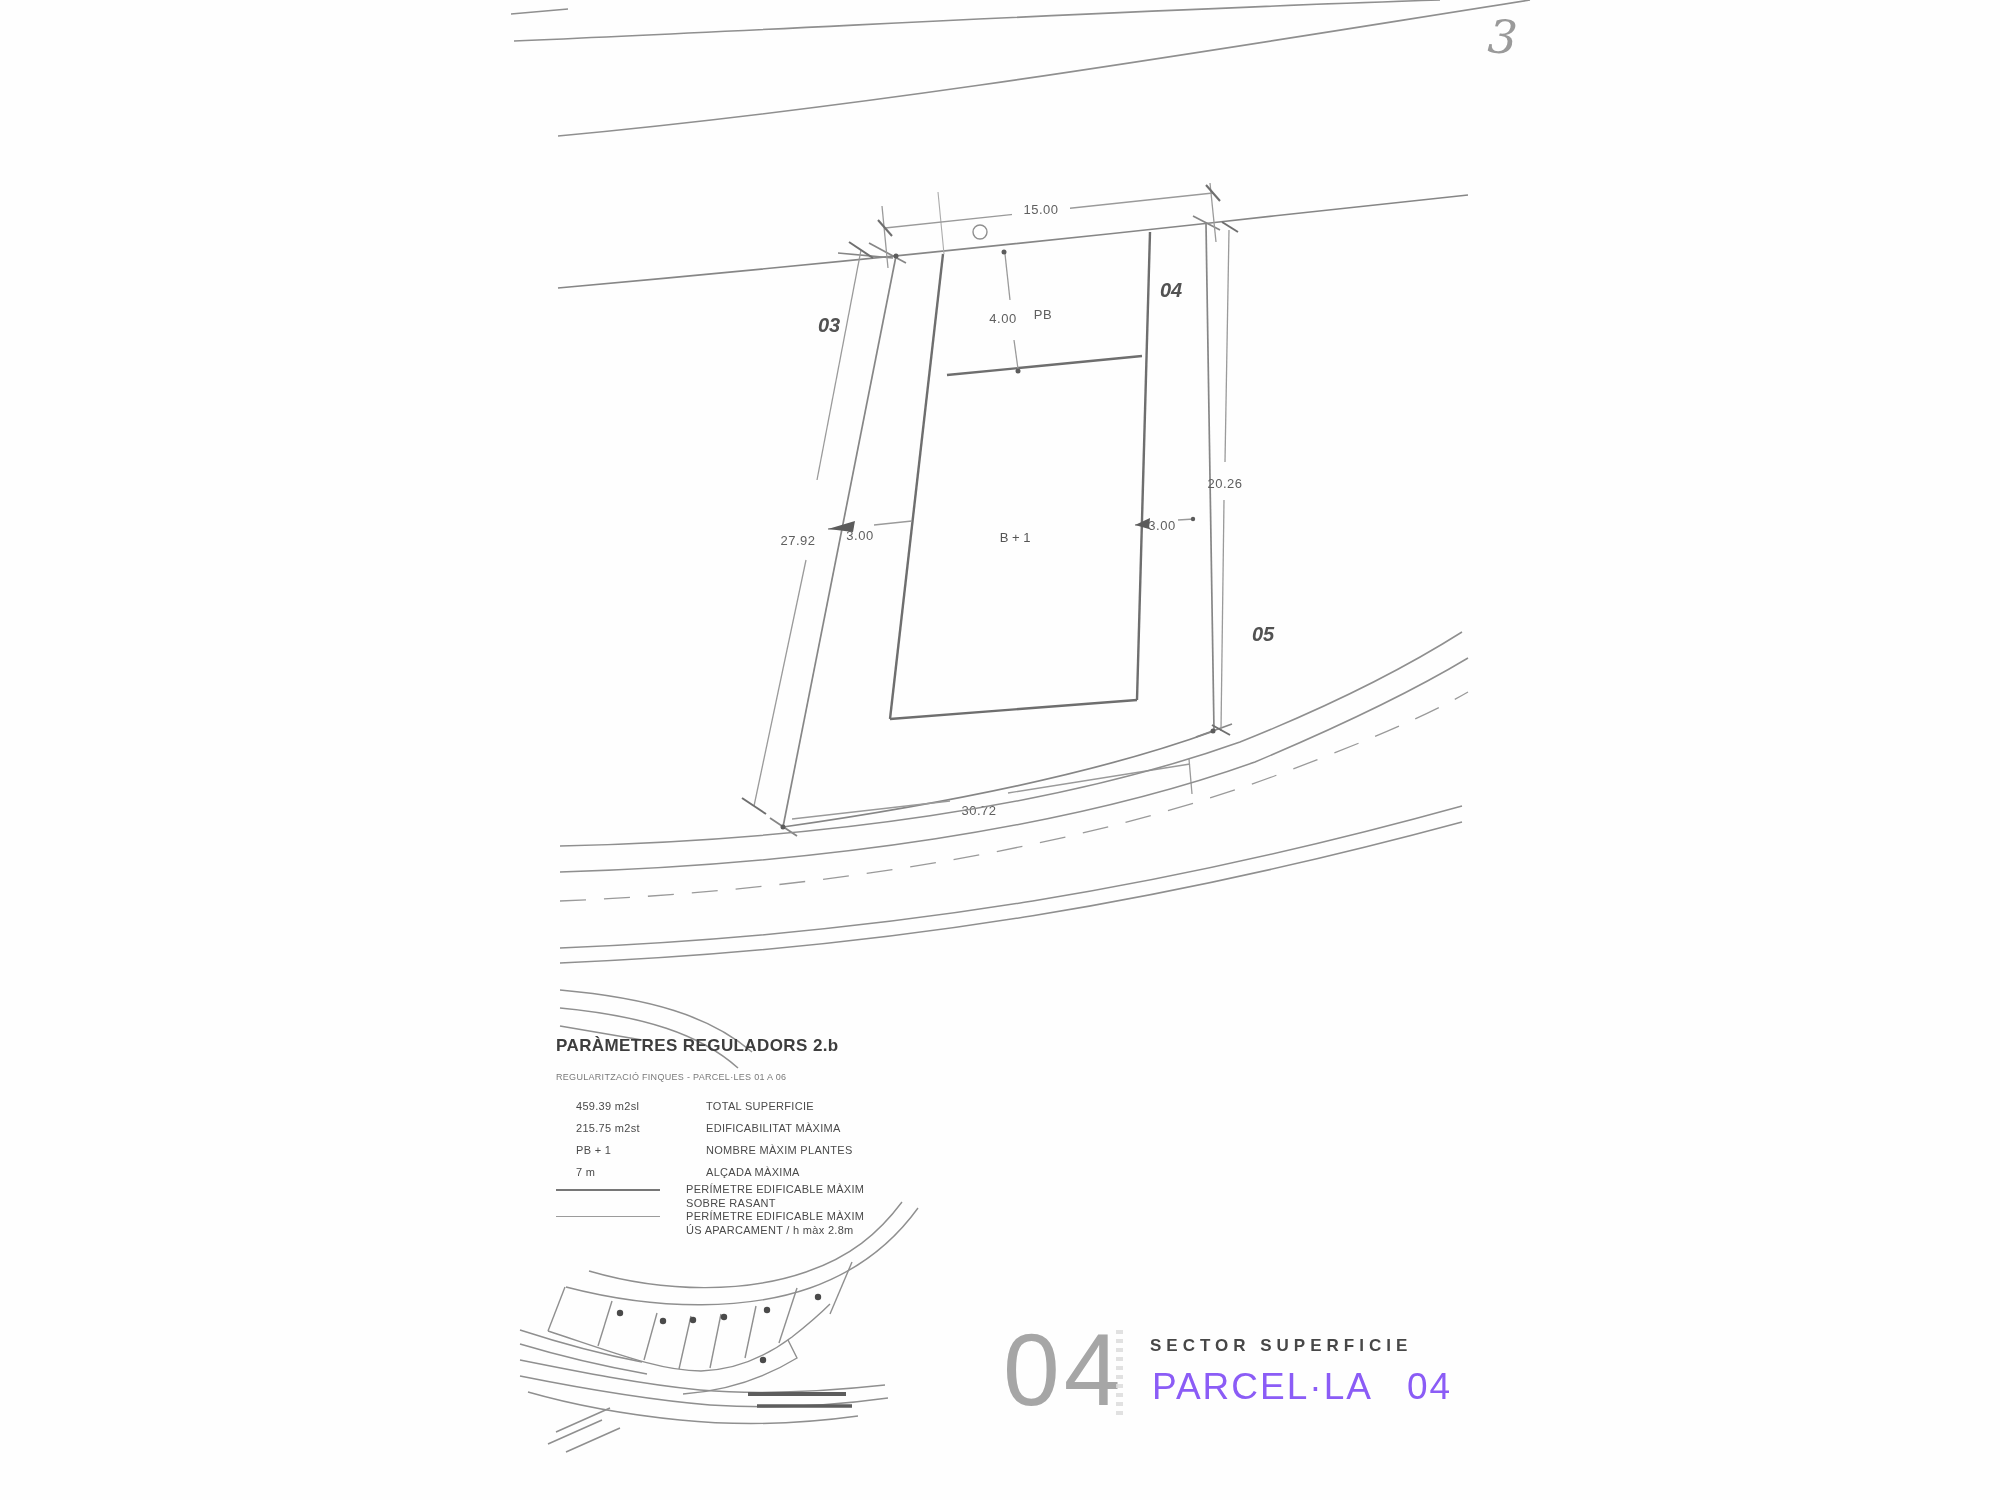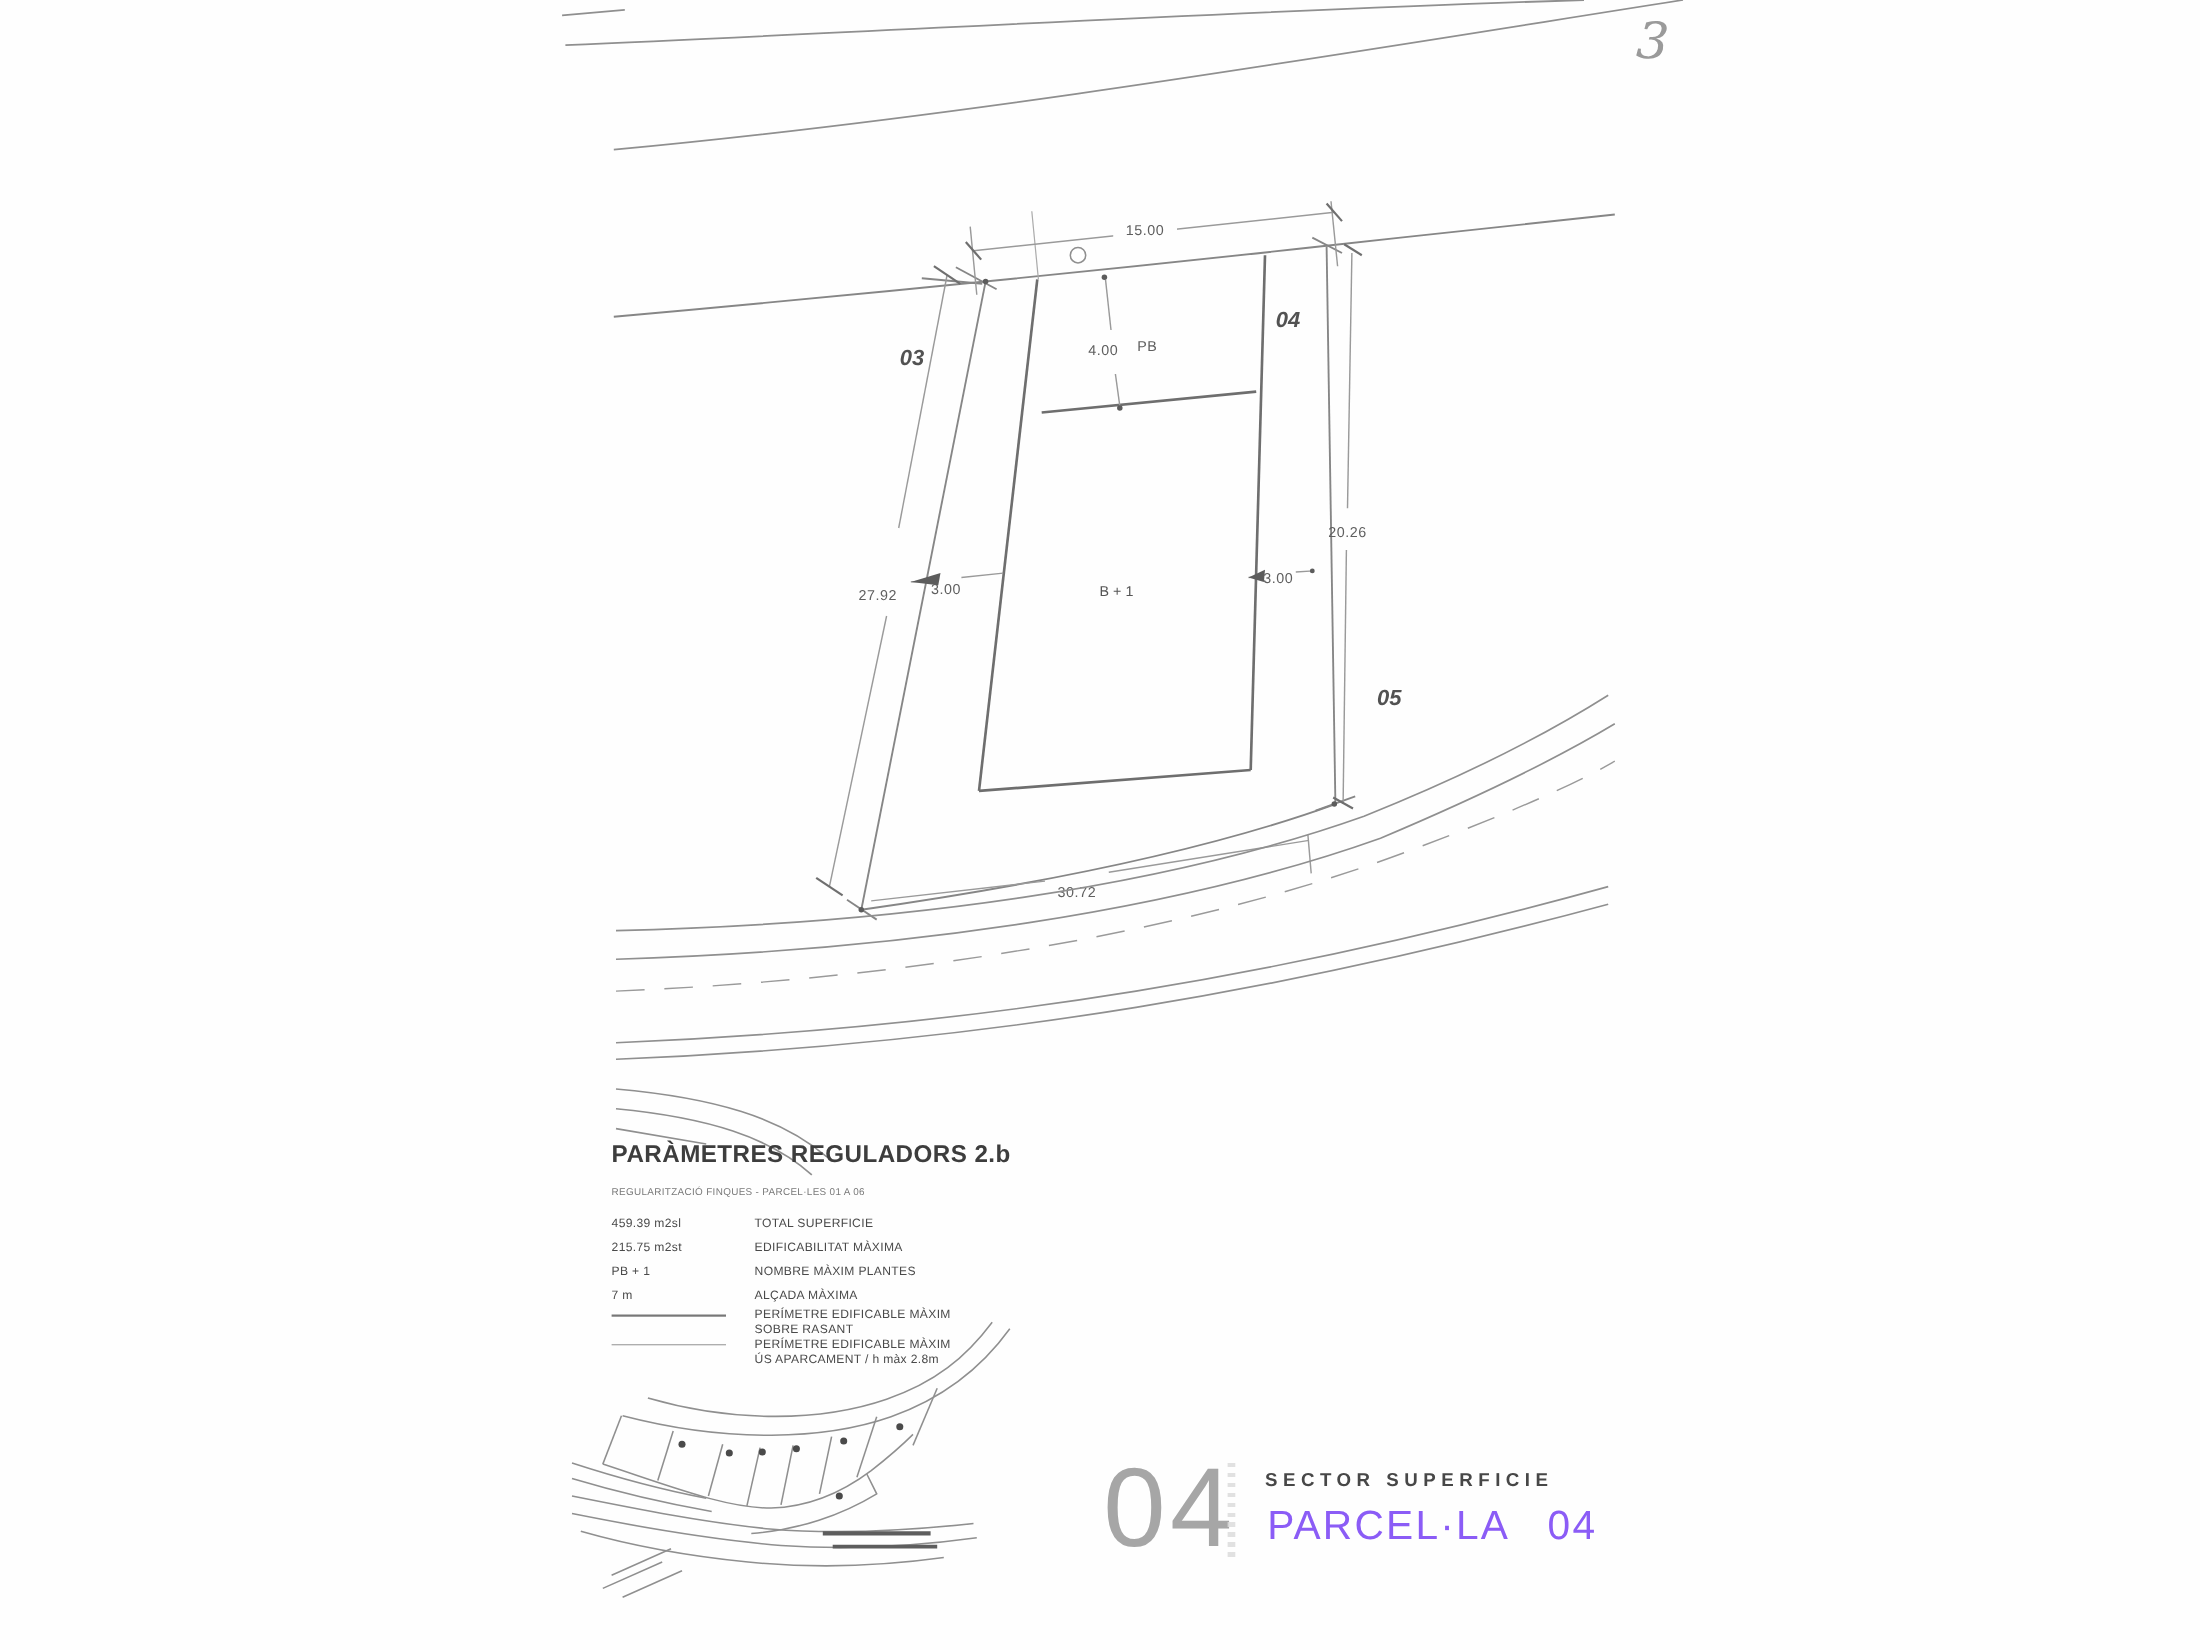--- a/index.html
+++ b/index.html
@@ -7,24 +7,24 @@
         font-family:"Liberation Sans",sans-serif;}
   #plan-svg{position:absolute;left:0;top:0;}
   .dim-text{font-family:"Liberation Sans",sans-serif;font-size:13px;fill:#5f5f5f;letter-spacing:.5px;}
   .parcel-label{font-family:"Liberation Sans",sans-serif;font-size:20px;font-style:italic;font-weight:bold;fill:#525252;}
   .zone-label{font-family:"Liberation Sans",sans-serif;font-size:13px;fill:#555;}
   
   #handwritten-note{position:absolute;left:1488px;top:10px;font-family:"DejaVu Serif",serif;
         font-style:italic;font-size:46px;color:#9a9a9a;transform:rotate(4deg);}
   
   #legend{position:absolute;left:556px;top:1036px;color:#434343;}
-  #legend .lg-title{font-size:22px;font-weight:600;letter-spacing:.4px;color:#3d3d3d;}
+  #legend .lg-title{font-size:17px;font-weight:600;letter-spacing:.4px;color:#3d3d3d;}
   #legend .lg-subtitle{font-size:9px;color:#7a7a7a;margin-top:16px;letter-spacing:.3px;}
   #legend .lg-rows{margin-top:13px;}
-  #legend .lg-row{display:flex;height:22px;line-height:22px;font-size:11px;letter-spacing:.3px;color:#4a4a4a;}
+  #legend .lg-row{display:flex;height:22px;line-height:22px;font-size:11px;letter-spacing:.3px;color:#4a4a4a;margin-left:20px;}
   #legend .lg-val{width:130px;}
   #legend .lg-linerow{display:flex;margin-top:0;font-size:11px;letter-spacing:.3px;color:#4a4a4a;}
   #legend .lg-swatch{width:130px;position:relative;}
   #legend .lg-swatch span{position:absolute;left:0;top:6px;width:104px;display:block;}
   #legend .sw-thick{border-top:2.5px solid #777;}
   #legend .sw-thin{border-top:1.3px solid #9b9b9b;}
   #legend .lg-lines div{line-height:13.5px;}
   
   #sheet-number{position:absolute;left:1003px;top:1312px;font-size:102px;color:#a6a6a6;letter-spacing:4px;}
   #stamp-strip{position:absolute;left:1116px;top:1330px;width:7px;height:86px;

